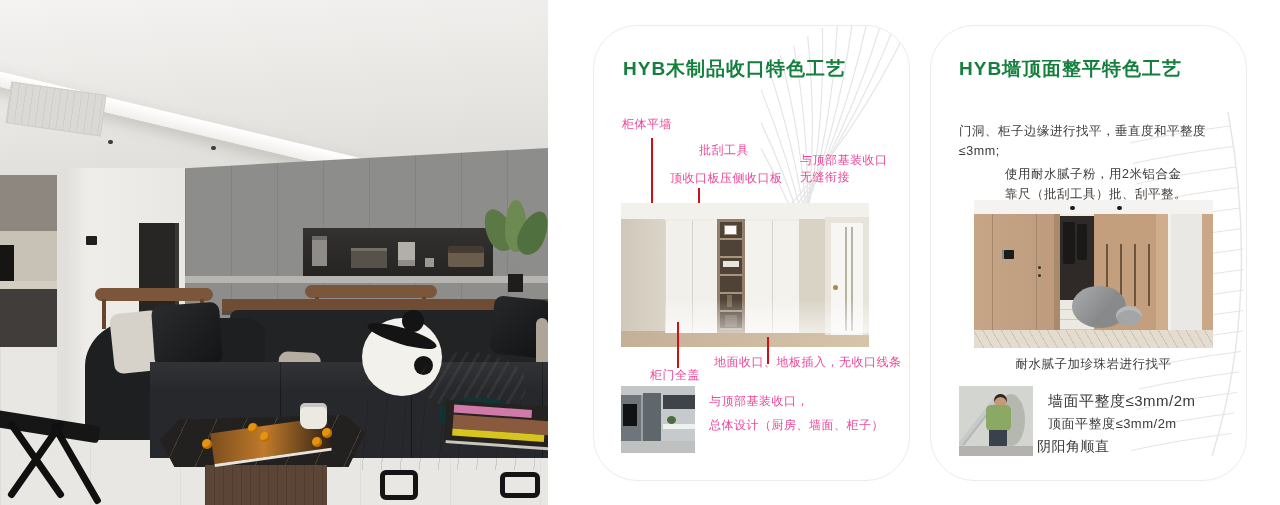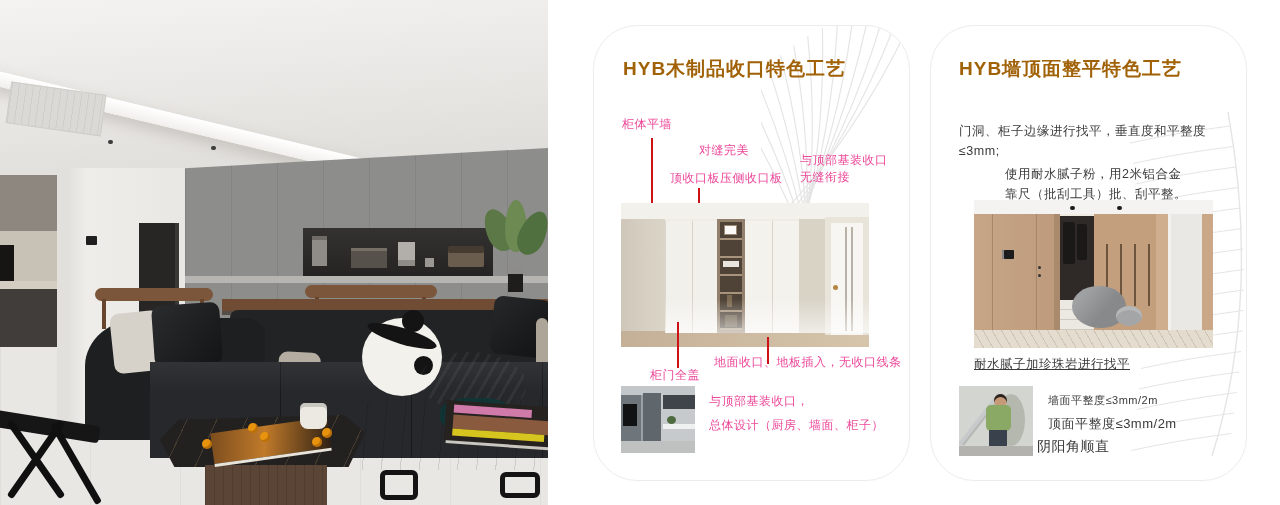--- a/index.html
+++ b/index.html
@@ -100,21 +100,21 @@
     box-shadow:2px 3px 0 rgba(230,226,218,.85);}
   .ph-mag-r .pink{position:absolute;left:8px;top:4px;width:78px;height:8px;background:#cf7aa8;}
   .ph-mag-r .img{position:absolute;left:8px;top:14px;width:96px;height:14px;background:#8a5a3f;}
   .ph-mag-r .yellow{position:absolute;left:8px;bottom:5px;width:92px;height:7px;background:#d6c41f;}
 
   
   .card{position:absolute;top:25px;width:317px;height:456px;background:#fff;
     border:1px solid var(--card-border);border-radius:44px;overflow:hidden;}
   .card.c1{left:593px;}
   .card.c2{left:930px;}
-  .card-title{position:absolute;font-size:19px;font-weight:700;color:#a16207;letter-spacing:1px;}
+  .card-title{position:absolute;font-size:19px;font-weight:700;color:#15803d;letter-spacing:1px;}
   .callout{position:absolute;font-size:12px;color:#ec4899;letter-spacing:.5px;white-space:nowrap;}
   .rline{position:absolute;width:2px;background:var(--accent);}
   .para{position:absolute;font-size:12.5px;color:#3a3a3a;line-height:20px;letter-spacing:.5px;}
   .imgbox{position:absolute;overflow:hidden;}
   .deco{position:absolute;pointer-events:none;}
 
   
   .r1{width:248px;height:144px;background:#efece6;}
   .r1 .ceil{position:absolute;left:0;top:0;width:248px;height:16px;background:#f3f1ec;}
   .r1 .lwall{position:absolute;left:0;top:14px;width:44px;height:116px;background:linear-gradient(90deg,#cfc8ba,#dbd5c8);}
@@ -294,21 +294,21 @@
         <path d="M 18,205 Q 100,120 158,-8" transform="rotate(-47.3 162 215)" fill="none" stroke="#e5e5e5" stroke-width="1.2"></path>
         <path d="M 18,205 Q 100,120 158,-8" transform="rotate(-51.599999999999994 162 215)" fill="none" stroke="#e5e5e5" stroke-width="1.2"></path>
         <path d="M 18,205 Q 100,120 158,-8" transform="rotate(-55.9 162 215)" fill="none" stroke="#e5e5e5" stroke-width="1.2"></path>
       </svg>
 
     <div class="card-title" style="left:29px;top:30px;">HYB木制品收口特色工艺</div>
 
     <div class="callout" style="left:28px;top:90px;">柜体平墙</div>
     <div class="rline" style="left:57px;top:112px;height:100px;"></div>
 
-    <div class="callout" style="left:105px;top:116px;">对缝完美</div>
+    <div class="callout" style="left:105px;top:116px;">批刮工具</div>
 
     <div class="callout" style="left:76px;top:144px;">顶收口板压侧收口板</div>
     <div class="rline" style="left:104px;top:162px;height:36px;"></div>
 
     <div class="callout" style="left:206px;top:126px;">与顶部基装收口</div>
     <div class="callout" style="left:206px;top:143px;">无缝衔接</div>
 
     <div class="imgbox r1" style="left:27px;top:177px;">
       <div class="lwall"></div>
       <div class="ceil"></div>
@@ -406,28 +406,28 @@
       <div class="opening"></div>
       <div class="rsliver"></div>
       <div class="floor"></div>
       <div class="bean"></div>
       <div class="pouf"></div>
       <div class="ceil"></div>
       <div class="spot" style="left:96px;"></div>
       <div class="spot" style="left:143px;"></div>
     </div>
 
-    <div class="para" style="left:43px;top:328px;width:239px;text-decoration:underline;">耐水腻子加珍珠岩进行找平</div>
+    <div class="para" style="left:43px;top:328px;width:239px;text-align:center;">耐水腻子加珍珠岩进行找平</div>
 
     <div class="imgbox s2" style="left:28px;top:360px;">
       <div class="shadow"></div>
       <div class="ruler"></div>
       <div class="head"></div>
       <div class="shirt"></div>
       <div class="pants"></div>
       <div class="floor"></div>
     </div>
-    <div class="para" style="left:117px;top:363px;line-height:23px;font-size:11px;text-align:right;">墙面平整度≤3mm/2m</div>
+    <div class="para" style="left:117px;top:363px;line-height:23px;font-size:15px;text-align:right;">墙面平整度≤3mm/2m</div>
     <div class="para" style="left:117px;top:386px;line-height:23px;font-size:13px;">顶面平整度≤3mm/2m</div>
     <div class="para" style="left:106px;top:409px;line-height:23px;font-size:14px;">阴阳角顺直</div>
   </div>
 
 </div>
 
 </body></html>

